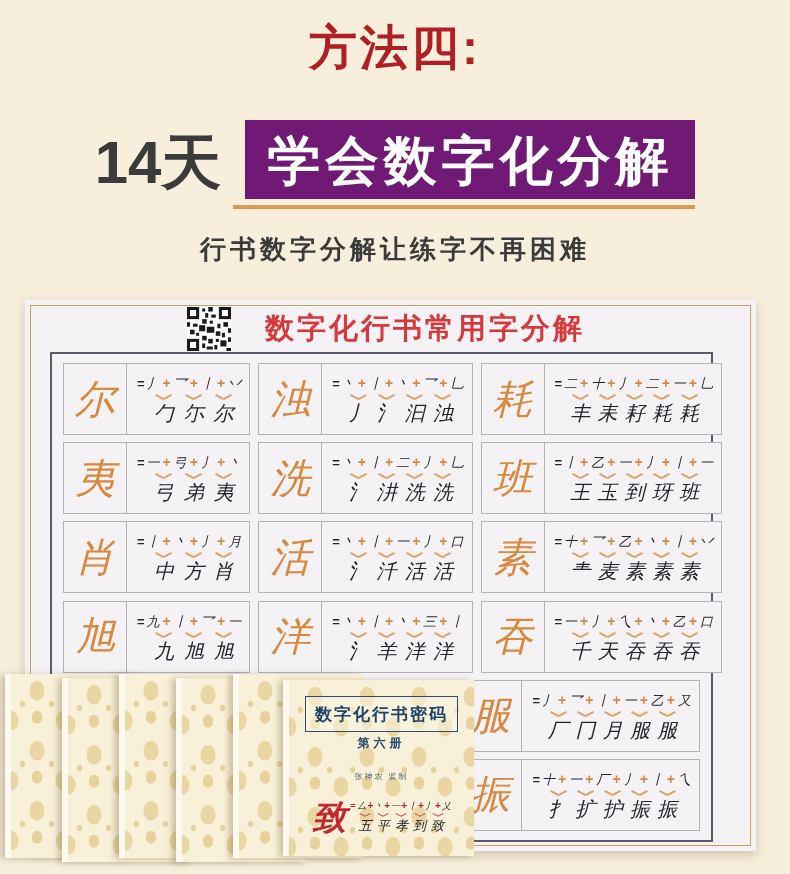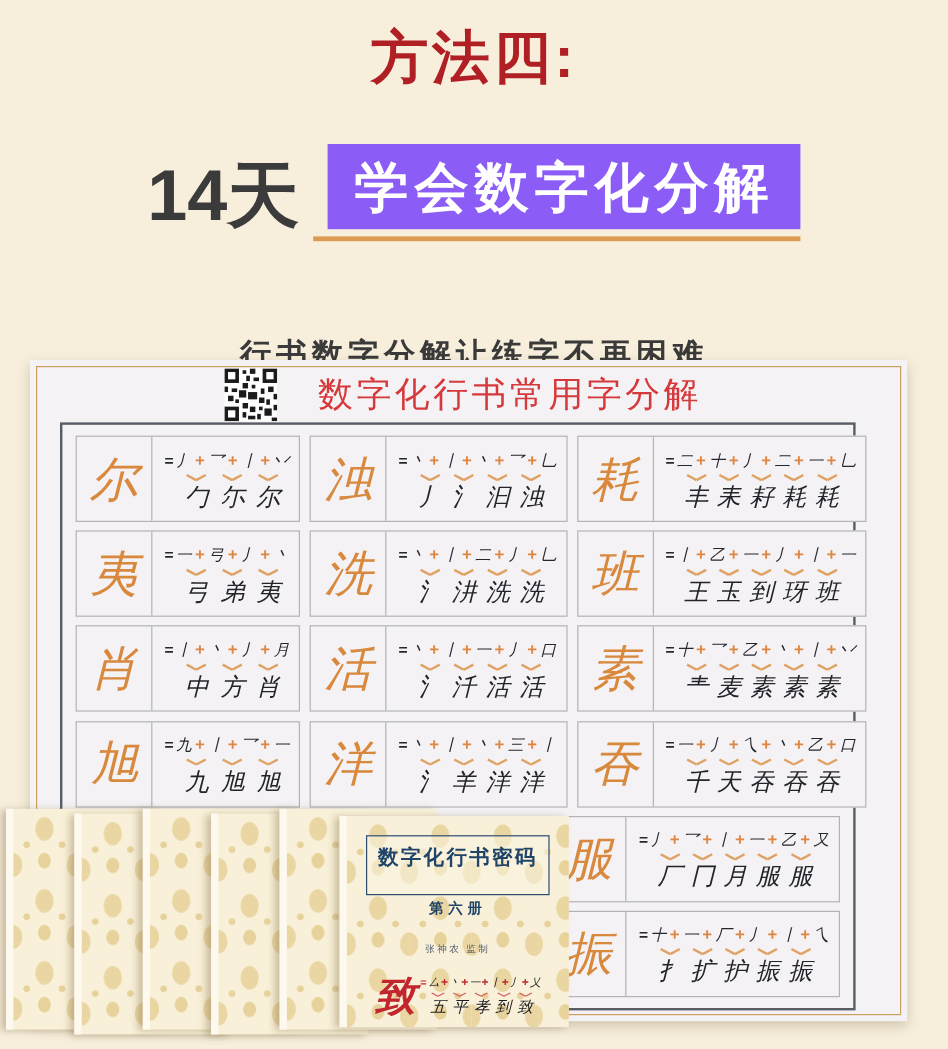--- a/index.html
+++ b/index.html
@@ -5,33 +5,33 @@
   html,body{margin:0;padding:0;width:790px;height:874px;overflow:hidden;
     background:#f7efdc;font-family:"Liberation Sans",sans-serif;position:relative;}
   .abs{position:absolute;}
 
   
   #method-title{top:16px;left:0;width:790px;text-align:center;
     font-size:48px;font-weight:900;letter-spacing:3px;color:#b01f24;}
   #line2{top:120px;left:0;width:790px;display:flex;justify-content:center;align-items:flex-start;}
   #days{font-size:60px;font-weight:900;color:#3b3b3b;margin-right:12px;line-height:86px;}
   #hl-wrap{display:flex;flex-direction:column;}
-  #highlight{background:#8b5cf6;color:#ffffff;font-size:45px;font-weight:900;
+  #highlight{background:#701a75;color:#ffffff;font-size:53px;font-weight:900;
     letter-spacing:5px;padding:14px 22px 12px 22px;line-height:1;margin-left:12px;}
   #hl-underline{height:4px;background:#dd9a52;margin-top:6px;}
   #subtitle{top:232px;left:0;width:790px;text-align:center;font-size:26px;
-    font-weight:700;letter-spacing:4px;color:#3a3a3a;margin-top:46px;}
+    font-weight:700;letter-spacing:4px;color:#3a3a3a;}
 
   
   #sheet{left:25px;top:300px;width:731px;height:551px;background:#f4f2f4;
     box-shadow:0 4px 10px rgba(90,70,40,.25);}
   #sheet-goldline{position:absolute;inset:5px;border:1px solid #c9a05c;pointer-events:none;}
   #qr{position:absolute;left:162px;top:7px;width:44px;height:44px;}
   #sheet-title{position:absolute;left:190px;top:9px;width:420px;text-align:center;
-    font-size:29px;font-weight:400;letter-spacing:3px;color:#d6393c;}
+    font-size:29px;font-weight:700;letter-spacing:3px;color:#d6393c;}
   #frame{position:absolute;left:25px;top:52px;width:663px;height:490px;
     border:2px solid #575c66;box-sizing:border-box;padding:9px 11px;}
   #grid{display:flex;flex-direction:column;justify-content:space-between;height:100%;}
   .band{display:flex;gap:8px;height:72px;}
   .group{flex:1;display:flex;border:1px solid #b2b2b8;background:#f4f2f4;}
   .charcell{width:62px;border-right:1px solid #b2b2b8;display:flex;align-items:center;
     justify-content:center;font-family:"DejaVu Serif",serif;font-style:italic;
     font-size:40px;color:#d8893d;}
   .formula{flex:1;padding:3px 8px 2px 10px;display:flex;flex-direction:column;justify-content:center;align-items:flex-end;}
   .l1{font-size:13px;color:#26262e;white-space:nowrap;line-height:16px;}
@@ -56,21 +56,21 @@
       radial-gradient(circle 4px at 22% 50%, #e7d29c 0 70%, rgba(231,210,156,0) 75%),
       radial-gradient(circle 4px at 78% 50%, #e7d29c 0 70%, rgba(231,210,156,0) 75%),
       radial-gradient(ellipse 13px 17px at 0% 78%, #e9d6a3 0 55%, rgba(233,214,163,0) 60%),
       radial-gradient(ellipse 13px 17px at 100% 78%, #e9d6a3 0 55%, rgba(233,214,163,0) 60%);
     background-size:52px 60px;}
   .back-booklet{position:absolute;top:2px;width:125px;height:184px;
     border-left:6px solid #fdf9ee;box-shadow:-4px 1px 6px rgba(120,95,55,.35);}
   #front-booklet{position:absolute;left:278px;top:8px;width:185px;height:176px;
     border-left:6px solid #fdf9ee;box-shadow:-4px 1px 6px rgba(120,95,55,.35);
     display:flex;flex-direction:column;align-items:center;}
-  #bk-titlebox{margin-top:16px;border:1.5px solid #2c4d70;padding:6px 9px 19px 9px;background:rgba(250,244,225,.55);}
+  #bk-titlebox{margin-top:16px;border:1.5px solid #2c4d70;padding:6px 9px 5px 9px;background:rgba(250,244,225,.55);}
   #bk-title{font-family:"DejaVu Serif",serif;font-weight:700;font-size:17px;
     letter-spacing:2px;color:#1f4468;}
   #bk-volume{margin-top:3px;font-family:"DejaVu Serif",serif;font-weight:700;
     font-size:12px;letter-spacing:4px;color:#1f4468;}
   #bk-producer{margin-top:19px;font-size:8px;letter-spacing:2px;color:#56616e;}
   #bk-sample{margin-top:18px;display:flex;align-items:flex-start;}
   #bk-char{font-family:"DejaVu Serif",serif;font-style:italic;font-weight:700;
     font-size:34px;color:#c2272d;line-height:34px;margin-right:4px;}
   .mini .l1{font-size:9px;line-height:11px;text-align:center;}
   .mini .l1 .eq{color:#c2272d;}

